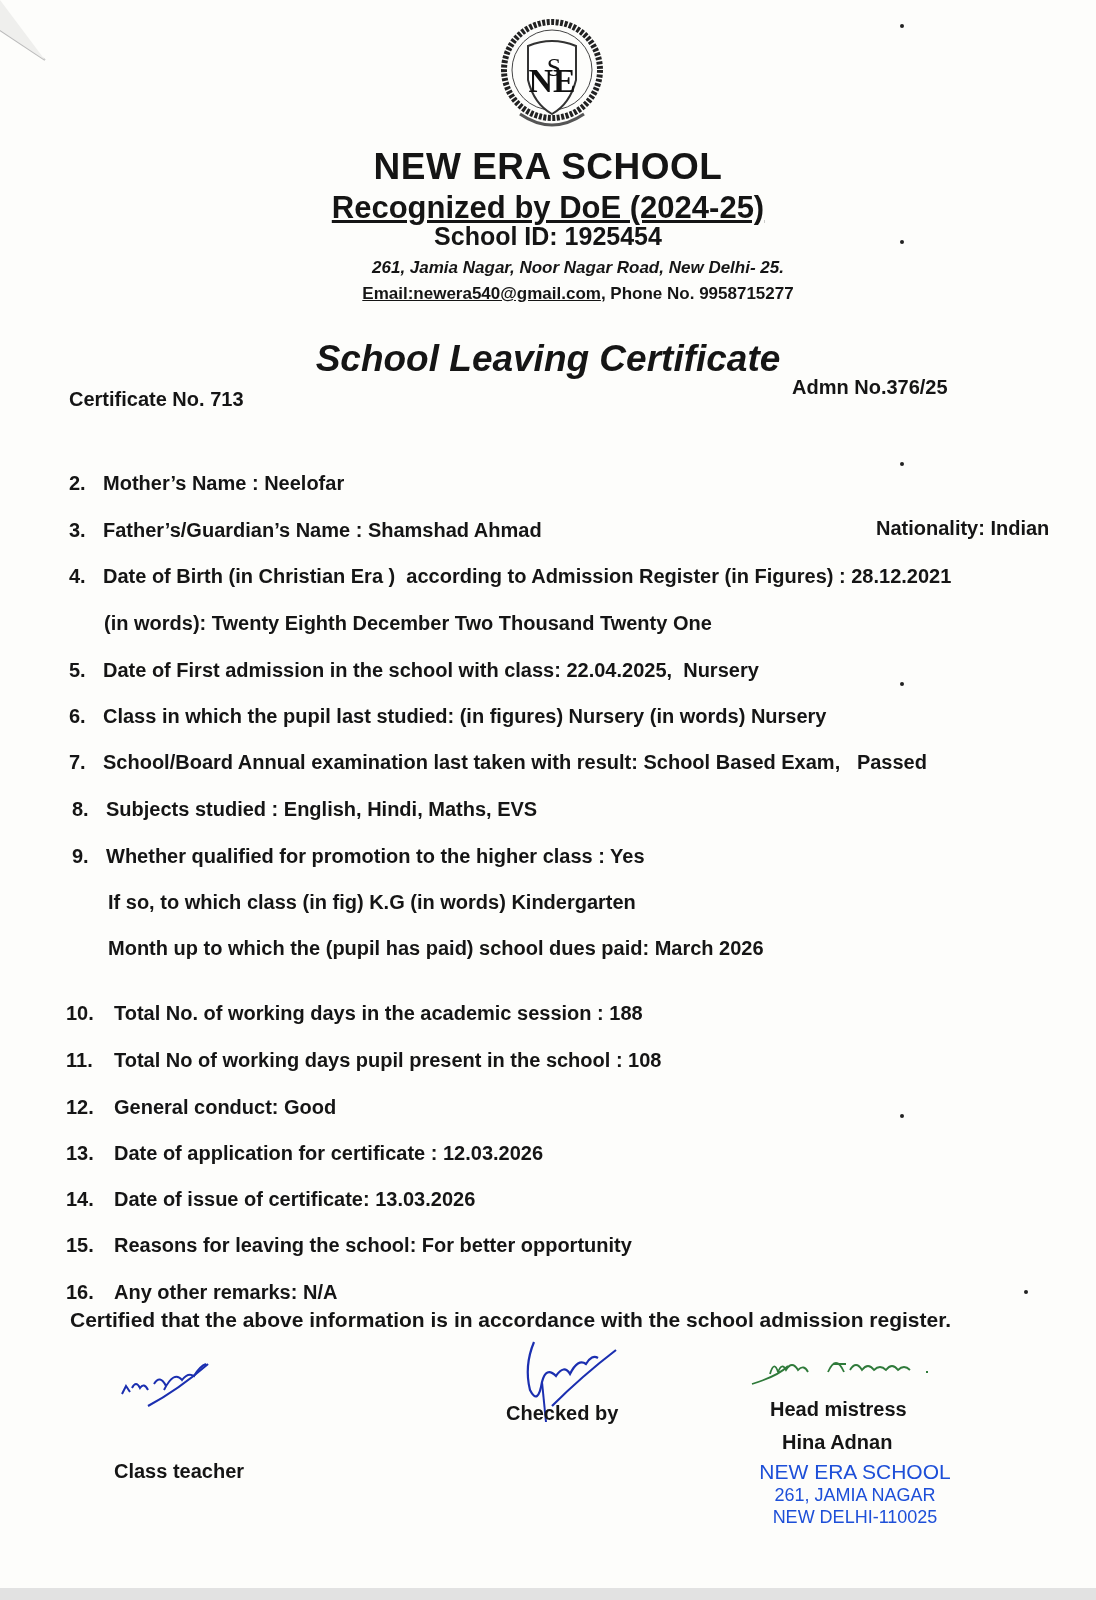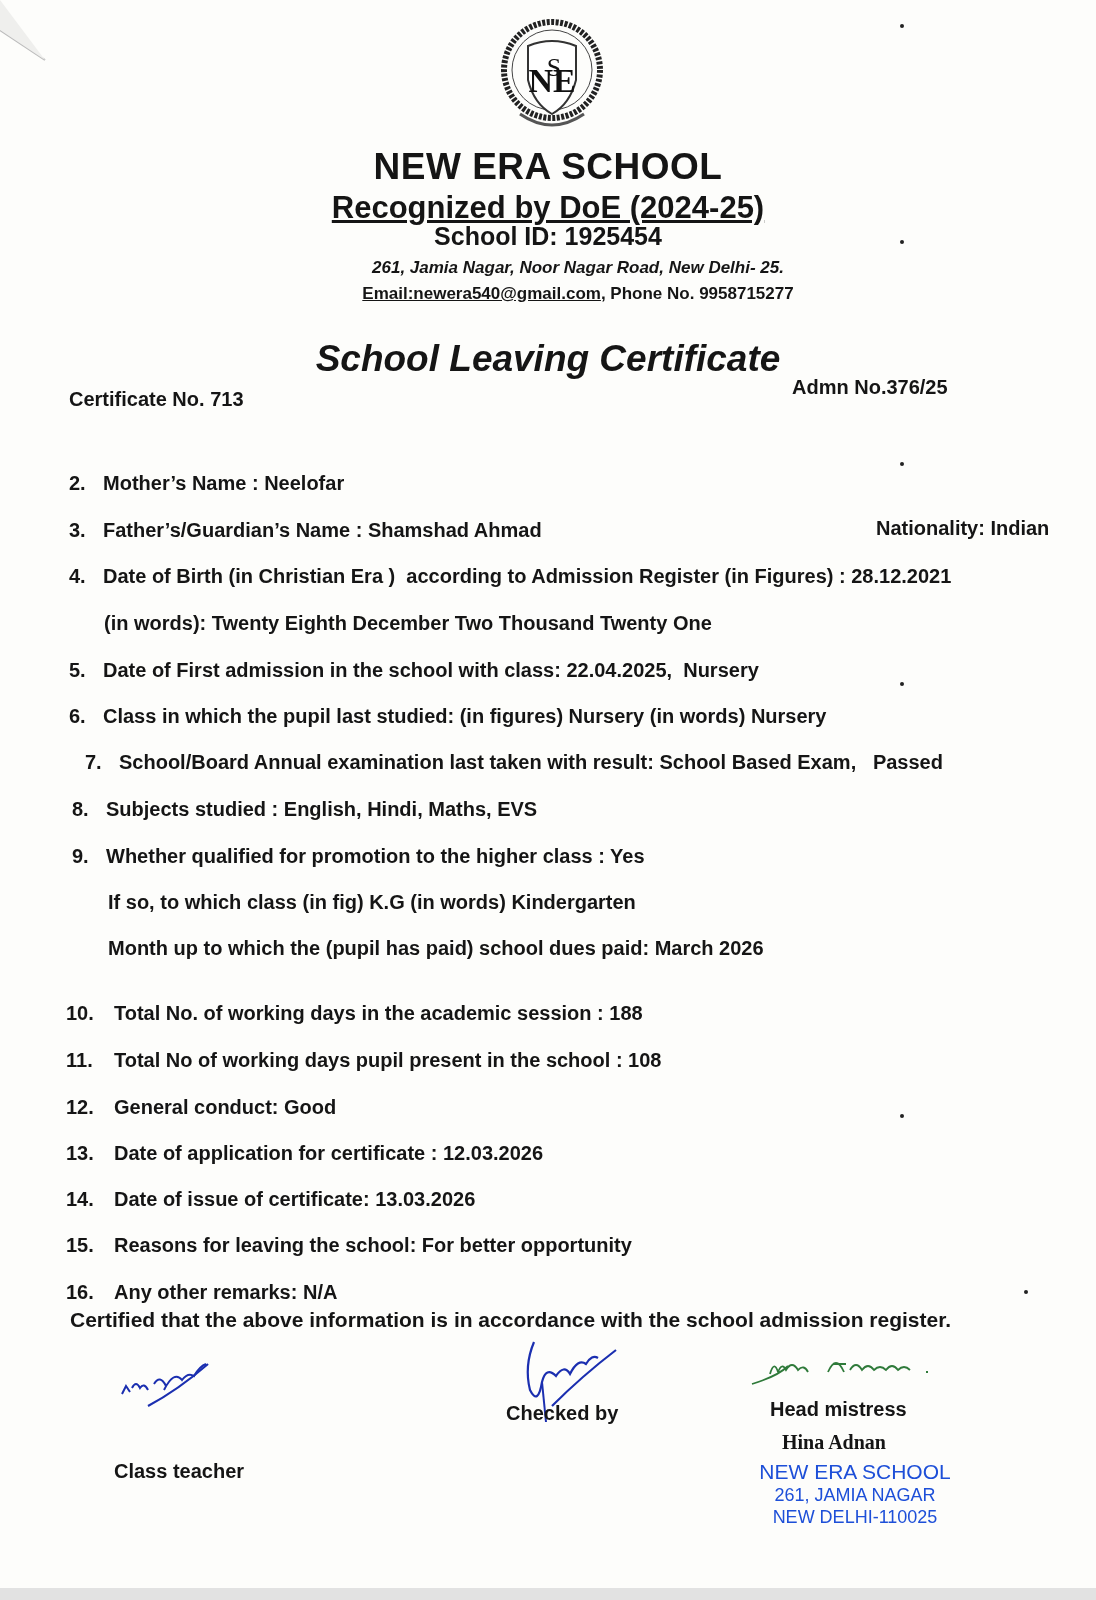--- a/index.html
+++ b/index.html
@@ -75,21 +75,21 @@
   </div>
 
   <div class="row cond" style="left:69px; top:659px;">
     <span class="num">5.</span><span>Date of First admission in the school with class: </span><span class="val" style="white-space:pre">22.04.2025,  Nursery</span>
   </div>
 
   <div class="row cond" style="left:69px; top:705px;">
     <span class="num">6.</span><span>Class in which the pupil last studied: (in figures) </span><span class="val">Nursery</span><span style="white-space:pre"> (in words) </span><span class="val">Nursery</span>
   </div>
 
-  <div class="row cond" style="left:85px; top:751px;">
+  <div class="row cond" style="left:69px; top:751px;">
     <span class="num">7.</span><span>School/Board Annual examination last taken with result: </span><span class="val" style="white-space:pre">School Based Exam,   Passed</span>
   </div>
 
   <div class="row cond" style="left:72px; top:798px;">
     <span class="num">8.</span><span>Subjects studied : </span><span class="val">English, Hindi, Maths, EVS</span>
   </div>
 
   <div class="row cond" style="left:72px; top:845px;">
     <span class="num">9.</span><span>Whether qualified for promotion to the higher class : </span><span class="val">Yes</span>
   </div>
@@ -139,21 +139,21 @@
   <svg class="sig" style="left:512px; top:1336px;" width="110" height="90" viewBox="0 0 110 90">
     <path d="M22 6 Q12 30 18 54 Q26 70 30 46 Q34 30 44 40 Q52 28 58 38 Q66 22 74 28 Q80 18 86 22 M40 70 Q70 40 104 14" stroke="#1b2fb0" stroke-width="2.2" fill="none"></path>
     <path d="M30 46 L34 86" stroke="#1b2fb0" stroke-width="2" fill="none"></path>
   </svg>
   <div class="row cond" style="left:506px; top:1402px;">Checked by</div>
 
   <svg class="sig" style="left:748px; top:1350px;" width="200" height="40" viewBox="0 0 200 40">
     <path d="M4 34 Q30 26 40 16 M22 24 Q26 10 30 22 Q34 12 38 20 Q44 10 50 20 Q56 14 60 22 M80 22 Q88 4 96 22 M86 14 L98 14 M102 20 Q108 10 114 20 Q120 12 126 20 Q132 14 138 20 Q144 12 150 20 Q156 14 162 20 M178 22 L180 22" stroke="#2f7a3a" stroke-width="1.8" fill="none"></path>
   </svg>
   <div class="row cond" style="left:770px; top:1398px;">Head mistress</div>
-  <div class="row cond" style="left:782px; top:1431px;font-family:Liberation Serif, serif;">Hina Adnan</div>
+  <div class="row cond" style="left:782px; top:1431px;">Hina Adnan</div>
 
   <div class="stamp">
     <div>NEW ERA SCHOOL</div>
     <div class="small">261, JAMIA NAGAR</div>
     <div class="small">NEW DELHI-110025</div>
   </div>
 
   <div class="dot" style="left:900px; top:24px;"></div>
   <div class="dot" style="left:900px; top:240px;"></div>
   <div class="dot" style="left:900px; top:462px;"></div>

